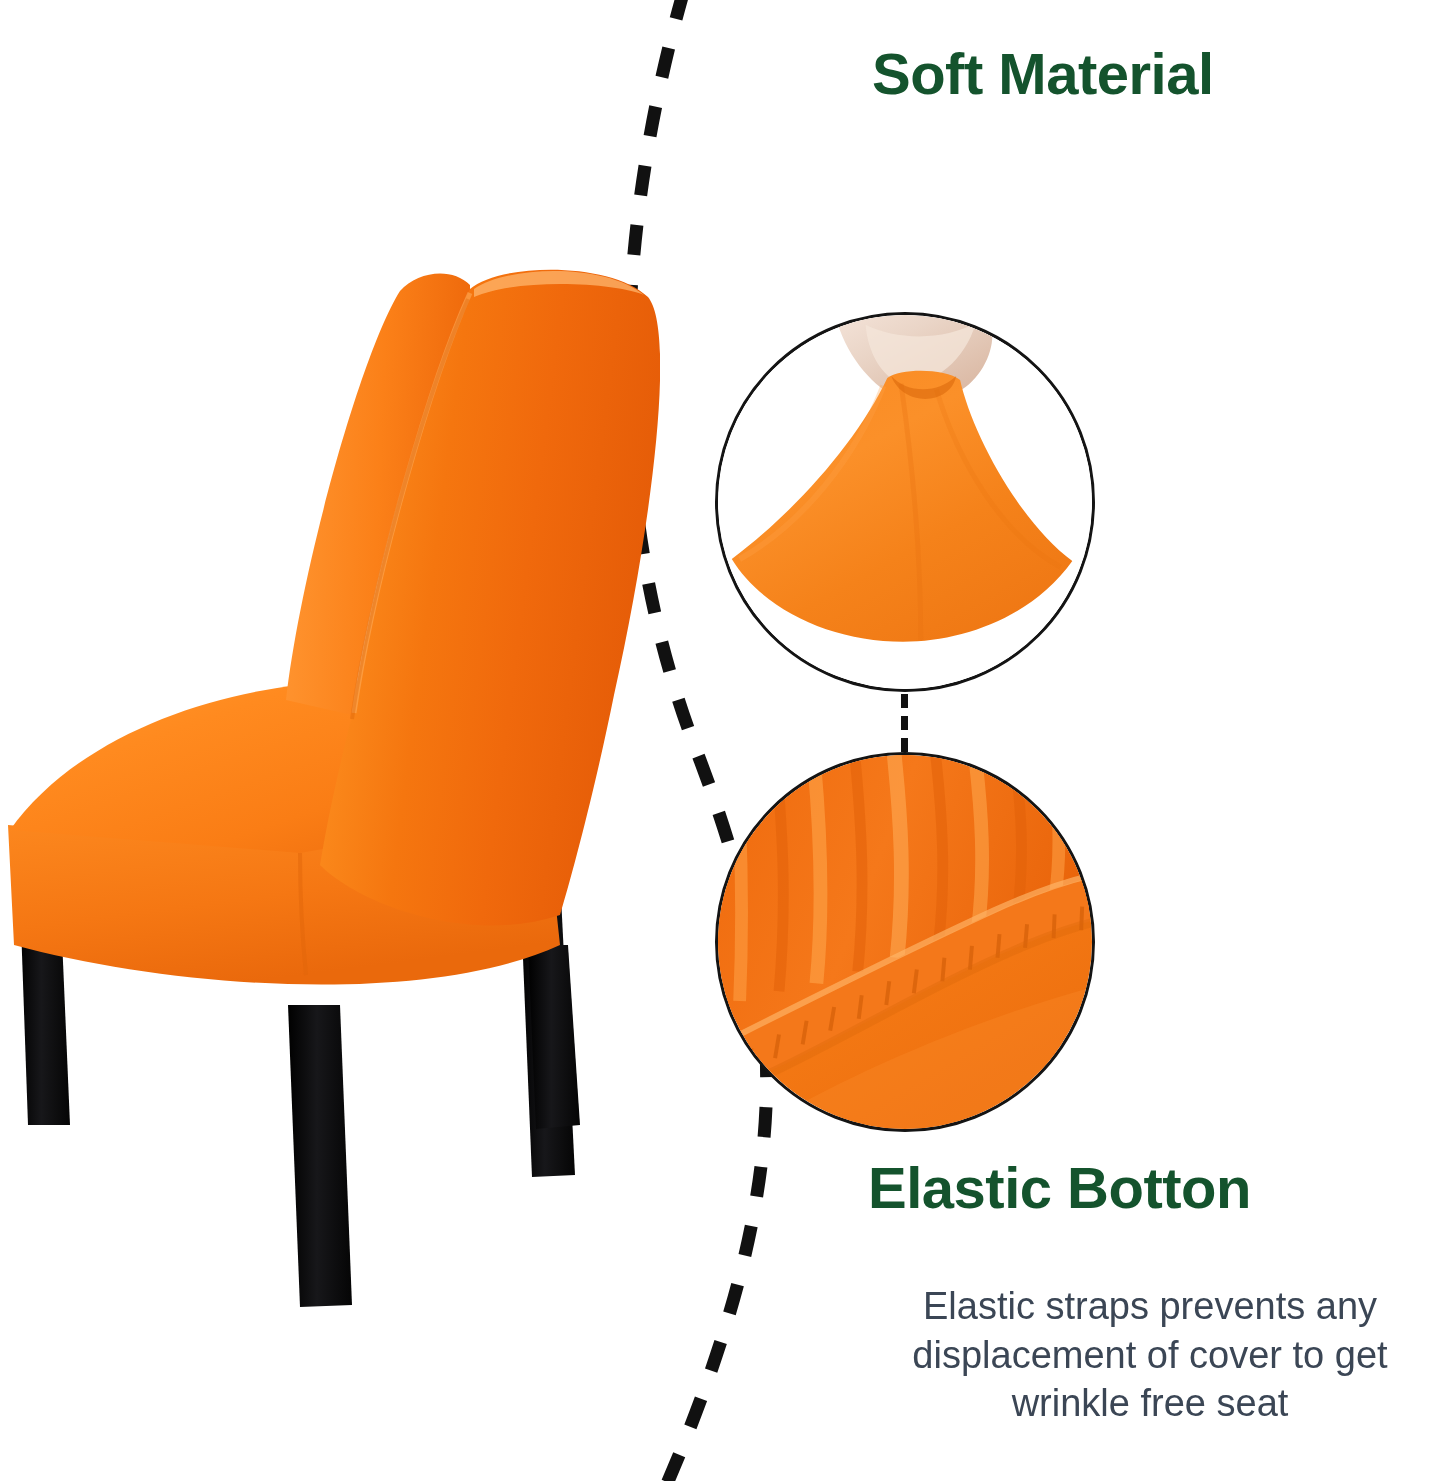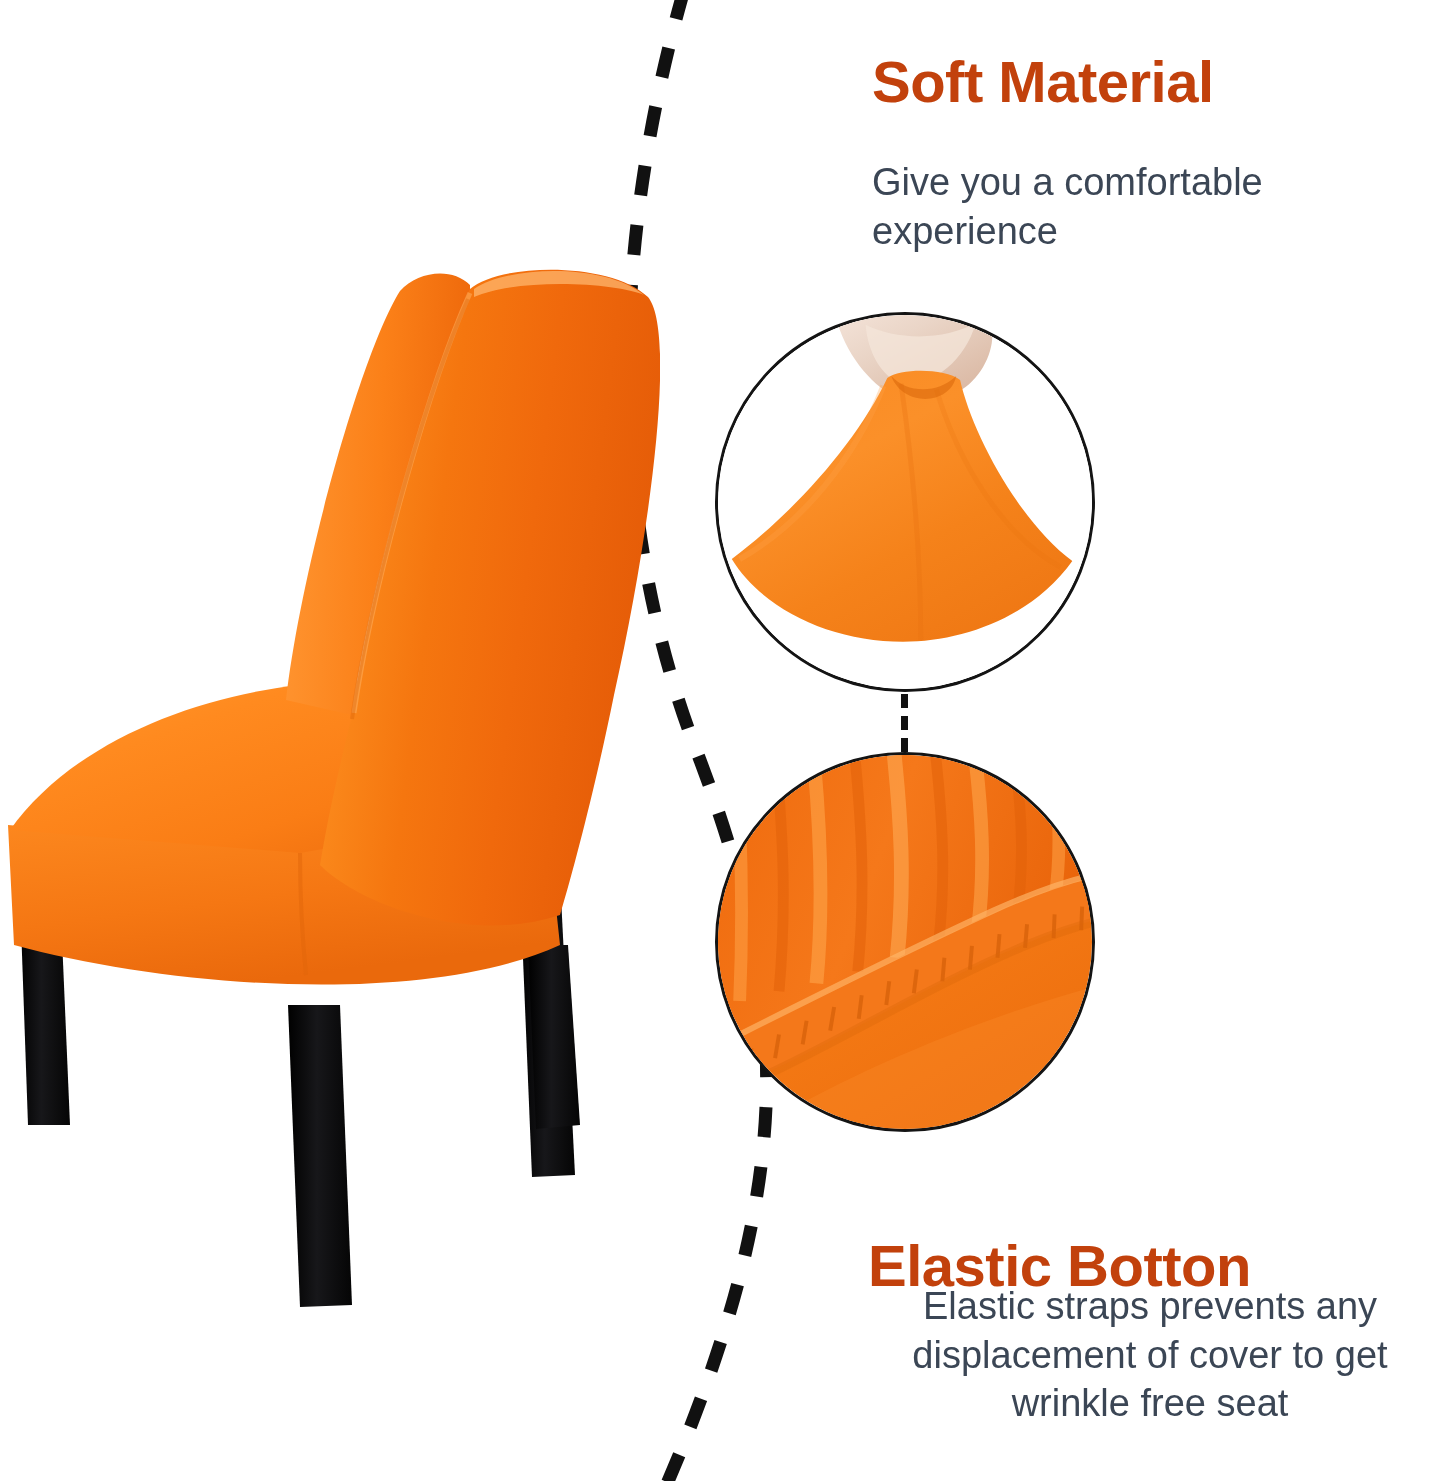--- a/index.html
+++ b/index.html
@@ -67,38 +67,37 @@
     width: 0;
     height: 58px;
     border-left: 7px dashed #111111;
   }
 
   
   .callout-heading {
     position: absolute;
     font-size: 58px;
     font-weight: bold;
-    color: #c2410c;
+    color: #14532d;
     letter-spacing: -0.5px;
     line-height: 1.05;
     white-space: nowrap;
-    margin-top: 8px;
   }
   .callout-body {
     position: absolute;
     font-size: 38px;
     font-weight: normal;
     color: #3b4655;
     line-height: 1.28;
   }
 
   #heading-soft-material { left: 872px; top: 44px; }
   #body-soft-material    { left: 872px; top: 158px; width: 520px; }
 
-  #heading-elastic-bottom { left: 868px; top: 1228px; }
+  #heading-elastic-bottom { left: 868px; top: 1158px; }
   #body-elastic-bottom    { left: 870px; top: 1282px; width: 560px; text-align: center; }
 </style>
 </head>
 <body>
 
 <div id="page">
 
   <svg class="divider-svg" viewBox="0 0 1445 1481">
     <path d="M 684 -10 C 610 250, 605 520, 700 760 C 790 1000, 800 1180, 660 1500" fill="none" stroke="#111111" stroke-width="13" stroke-dasharray="30 30" stroke-linecap="butt"></path>
   </svg>
@@ -265,18 +264,17 @@
         <path d="M -10 300 C 70 260, 180 204, 280 158 C 324 138, 360 126, 390 120" fill="none" stroke="#ffb76a" stroke-width="6" opacity="0.65"></path>
 
         <path d="M -10 350 C 62 324, 150 272, 230 232 C 290 202, 344 178, 390 168" fill="none" stroke="#d9660a" stroke-width="9" opacity="0.35"></path>
 
         <path d="M 40 380 C 120 330, 250 272, 380 236 L 380 380 Z" fill="#ff9433" opacity="0.25"></path>
       </g>
     </svg>
   </div>
 
   <div class="callout-heading" id="heading-soft-material">Soft Material</div>
-  <div class="callout-body" id="body-soft-material">Give you a comfortable experience</div>
 
   <div class="callout-heading" id="heading-elastic-bottom">Elastic Botton</div>
   <div class="callout-body" id="body-elastic-bottom">Elastic straps prevents any displacement of cover to get wrinkle free seat</div>
 
 </div>
 
 </body></html>

